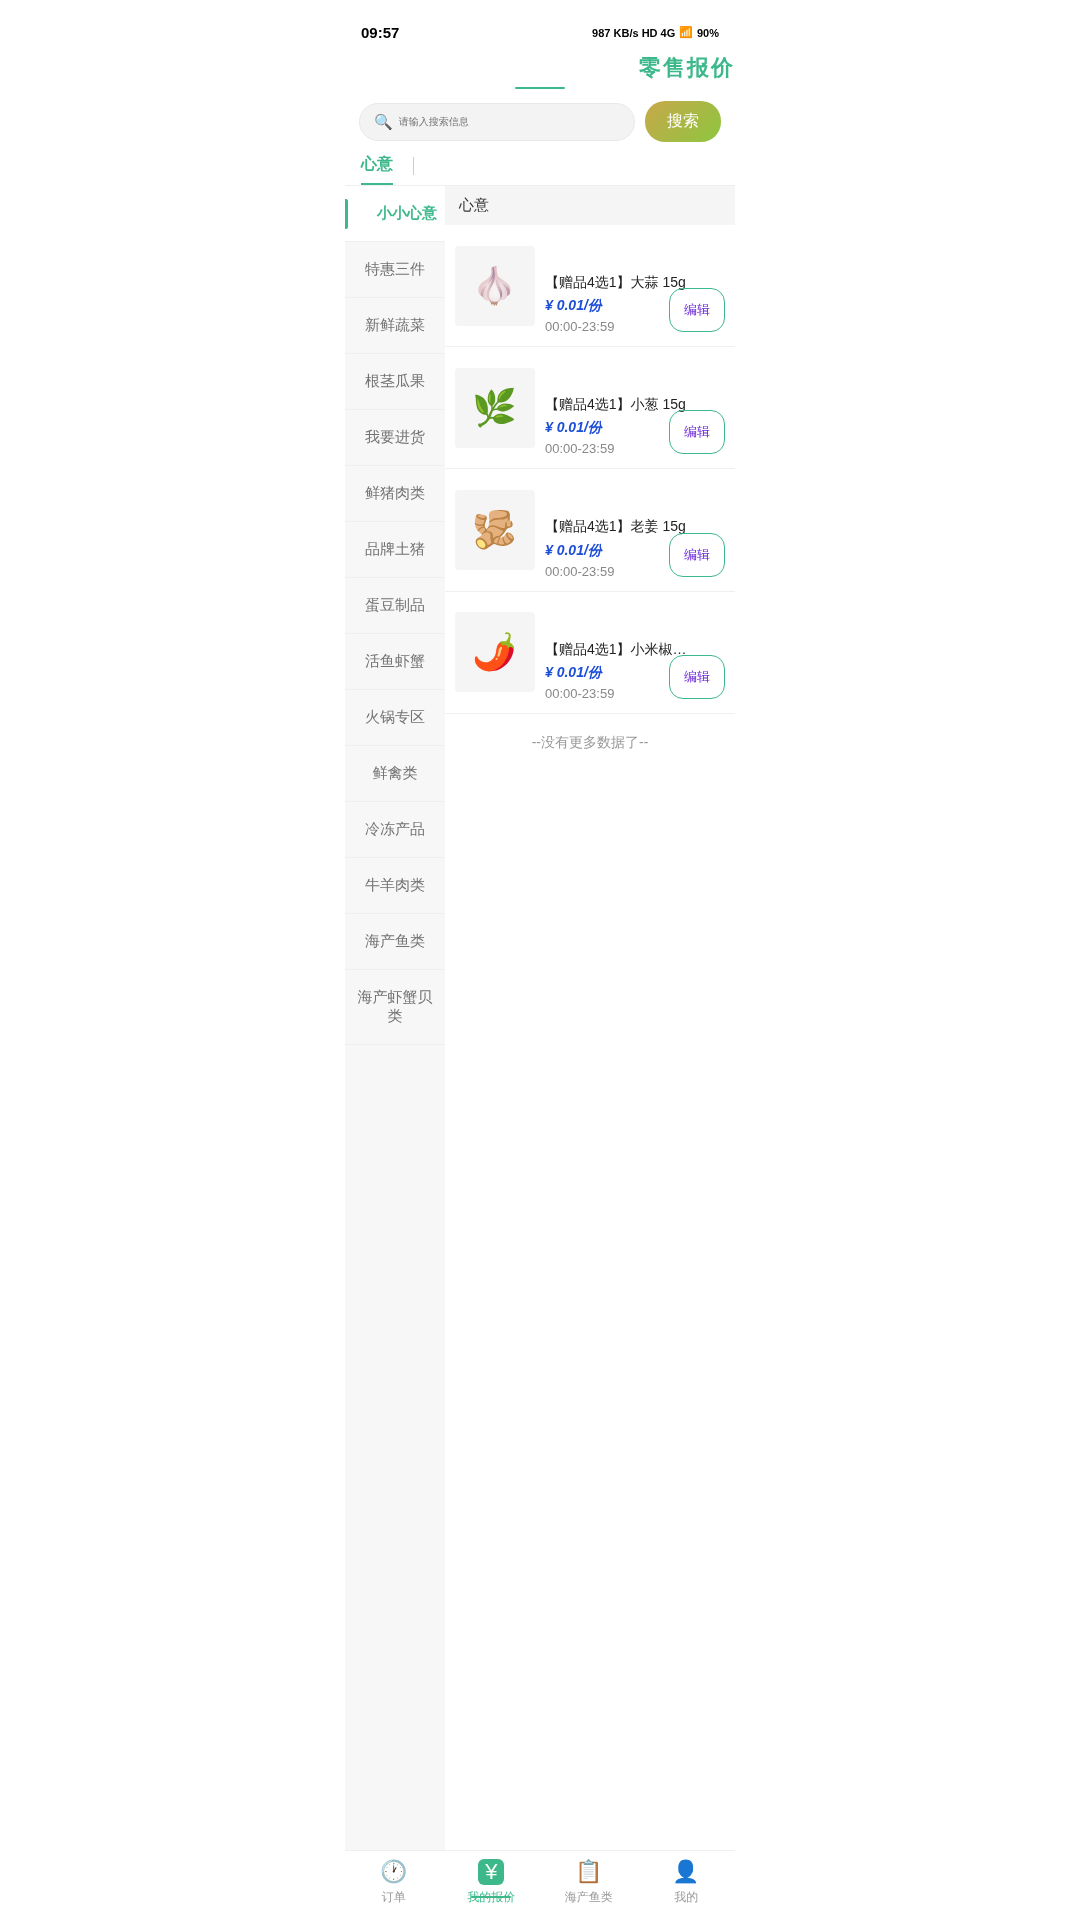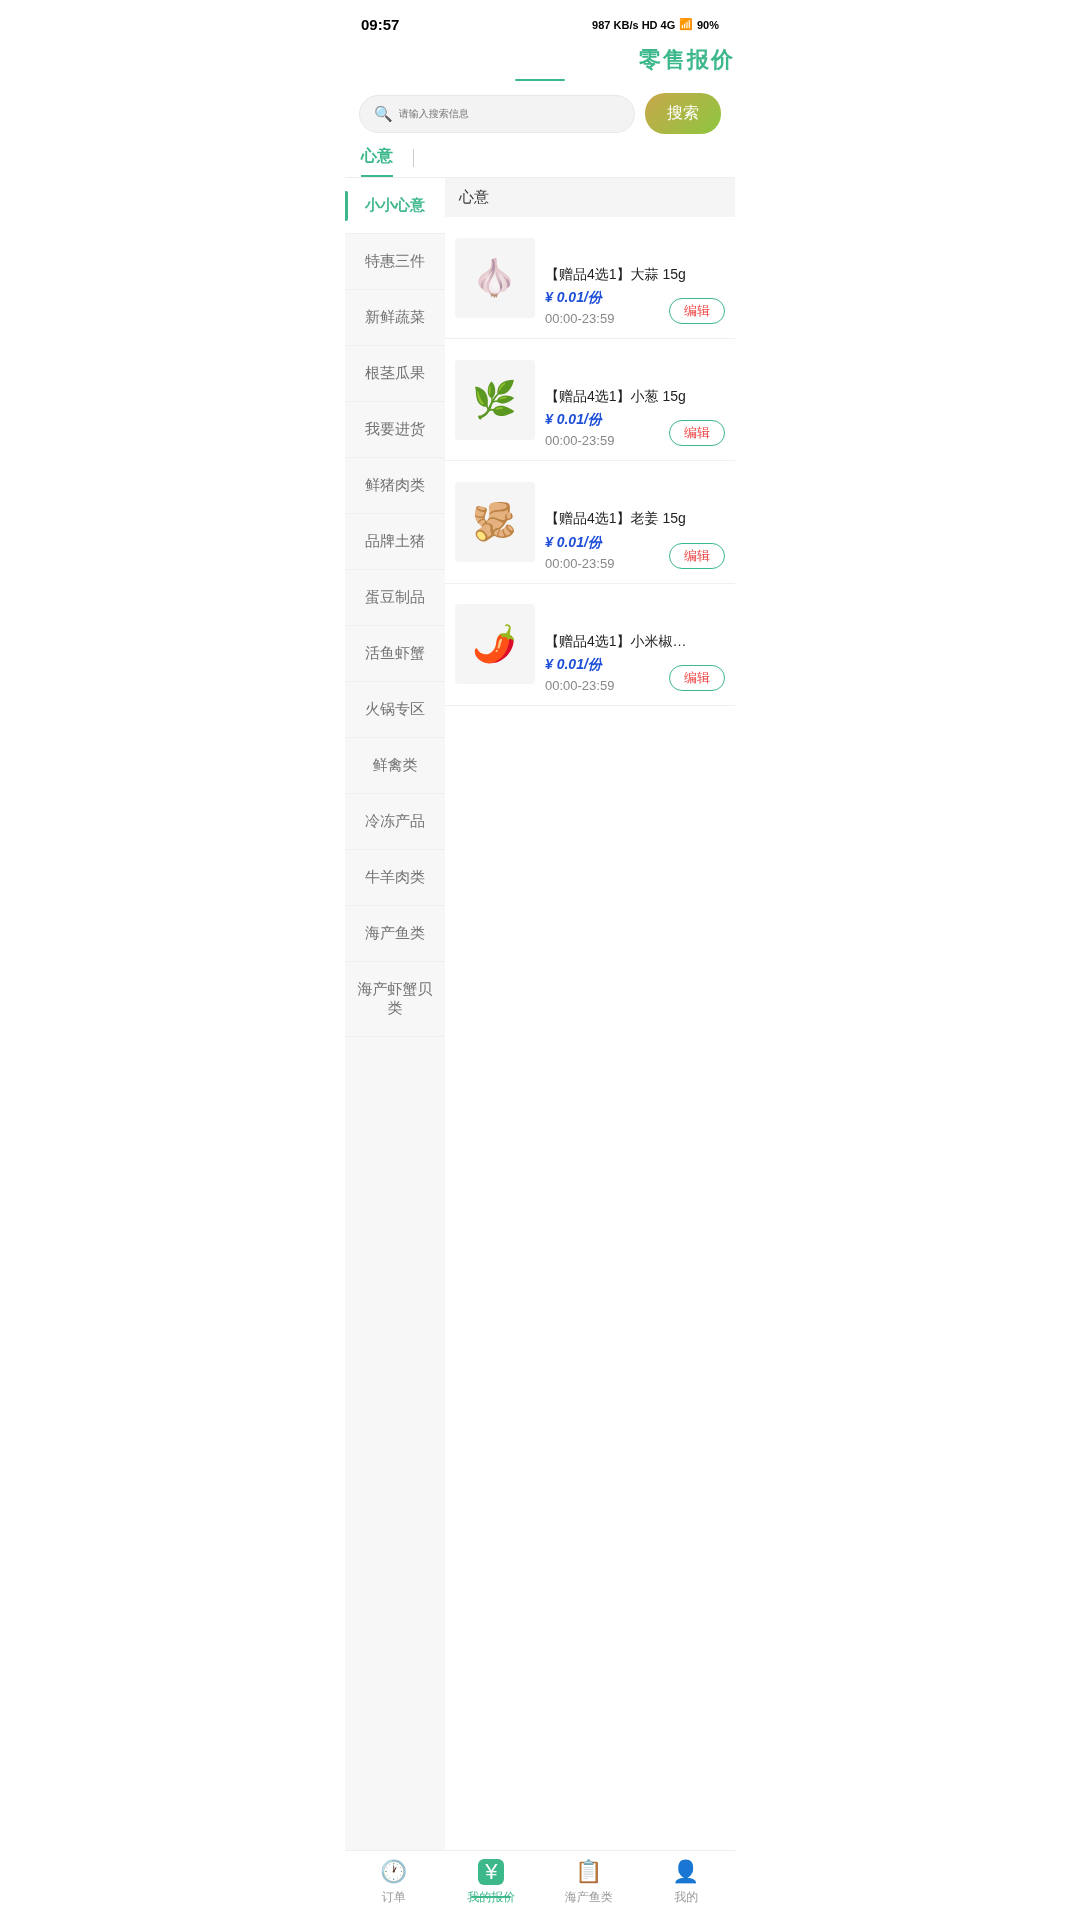--- a/index.html
+++ b/index.html
@@ -12,21 +12,21 @@
       margin: 0 auto;
       position: relative;
       overflow-x: hidden;
     }
 
     
     .status-bar {
       display: flex;
       justify-content: space-between;
       align-items: center;
-      padding: 16px 16px 4px;
+      padding: 24px 16px 4px;
       font-size: 13px;
       font-weight: 600;
       color: #000;
       gap: 8px;
     }
     .status-left { font-size: 15px; font-weight: 700; }
     .status-right {
       display: flex;
       align-items: center;
       gap: 4px;
@@ -135,20 +135,21 @@
       font-size: 15px;
       color: #737373;
       cursor: pointer;
       position: relative;
       border-bottom: 1px solid #efefef;
     }
     .sidebar-item.active {
       background: #fff;
       color: #3db88b;
       font-weight: 600;
+      text-align: right;
     }
     .sidebar-item.active::before {
       content: '';
       position: absolute;
       left: 0;
       top: 50%;
       transform: translateY(-50%);
       width: 3px;
       height: 30px;
       background: #3db88b;
@@ -210,23 +211,23 @@
     .product-time {
       font-size: 13px;
       color: #888;
     }
     .edit-btn {
       position: absolute;
       right: 10px;
       bottom: 14px;
       background: transparent;
       border: 1.5px solid #3db88b;
-      color: #ef4444;
+      color: #6d28d9;
       border-radius: 14px;
-      padding: 3px 14px;
+      padding: 12px 14px;
       font-size: 13px;
       cursor: pointer;
     }
 
     .no-more {
       text-align: center;
       color: #999;
       font-size: 14px;
       padding: 20px 0;
     }
@@ -388,20 +389,21 @@
             <div class="img-placeholder">🌶️</div>
           </div>
           <div class="product-info">
             <div class="product-name">【赠品4选1】小米椒…</div>
             <div class="product-price">¥ 0.01/份</div>
             <div class="product-time">00:00-23:59</div>
           </div>
           <button class="edit-btn">编辑</button>
         </div>
       </div>
+    <div class="no-more">--没有更多数据了--</div>
   </div>
 
 </div>
 
 <div class="bottom-nav" id="bottom-nav-container">
 <div class="nav-item" style="position: relative;">
       <div class="nav-icon">🕐</div>
       <div class="nav-label">订单</div>
     </div>
     <div class="nav-item" style="position: relative;">

